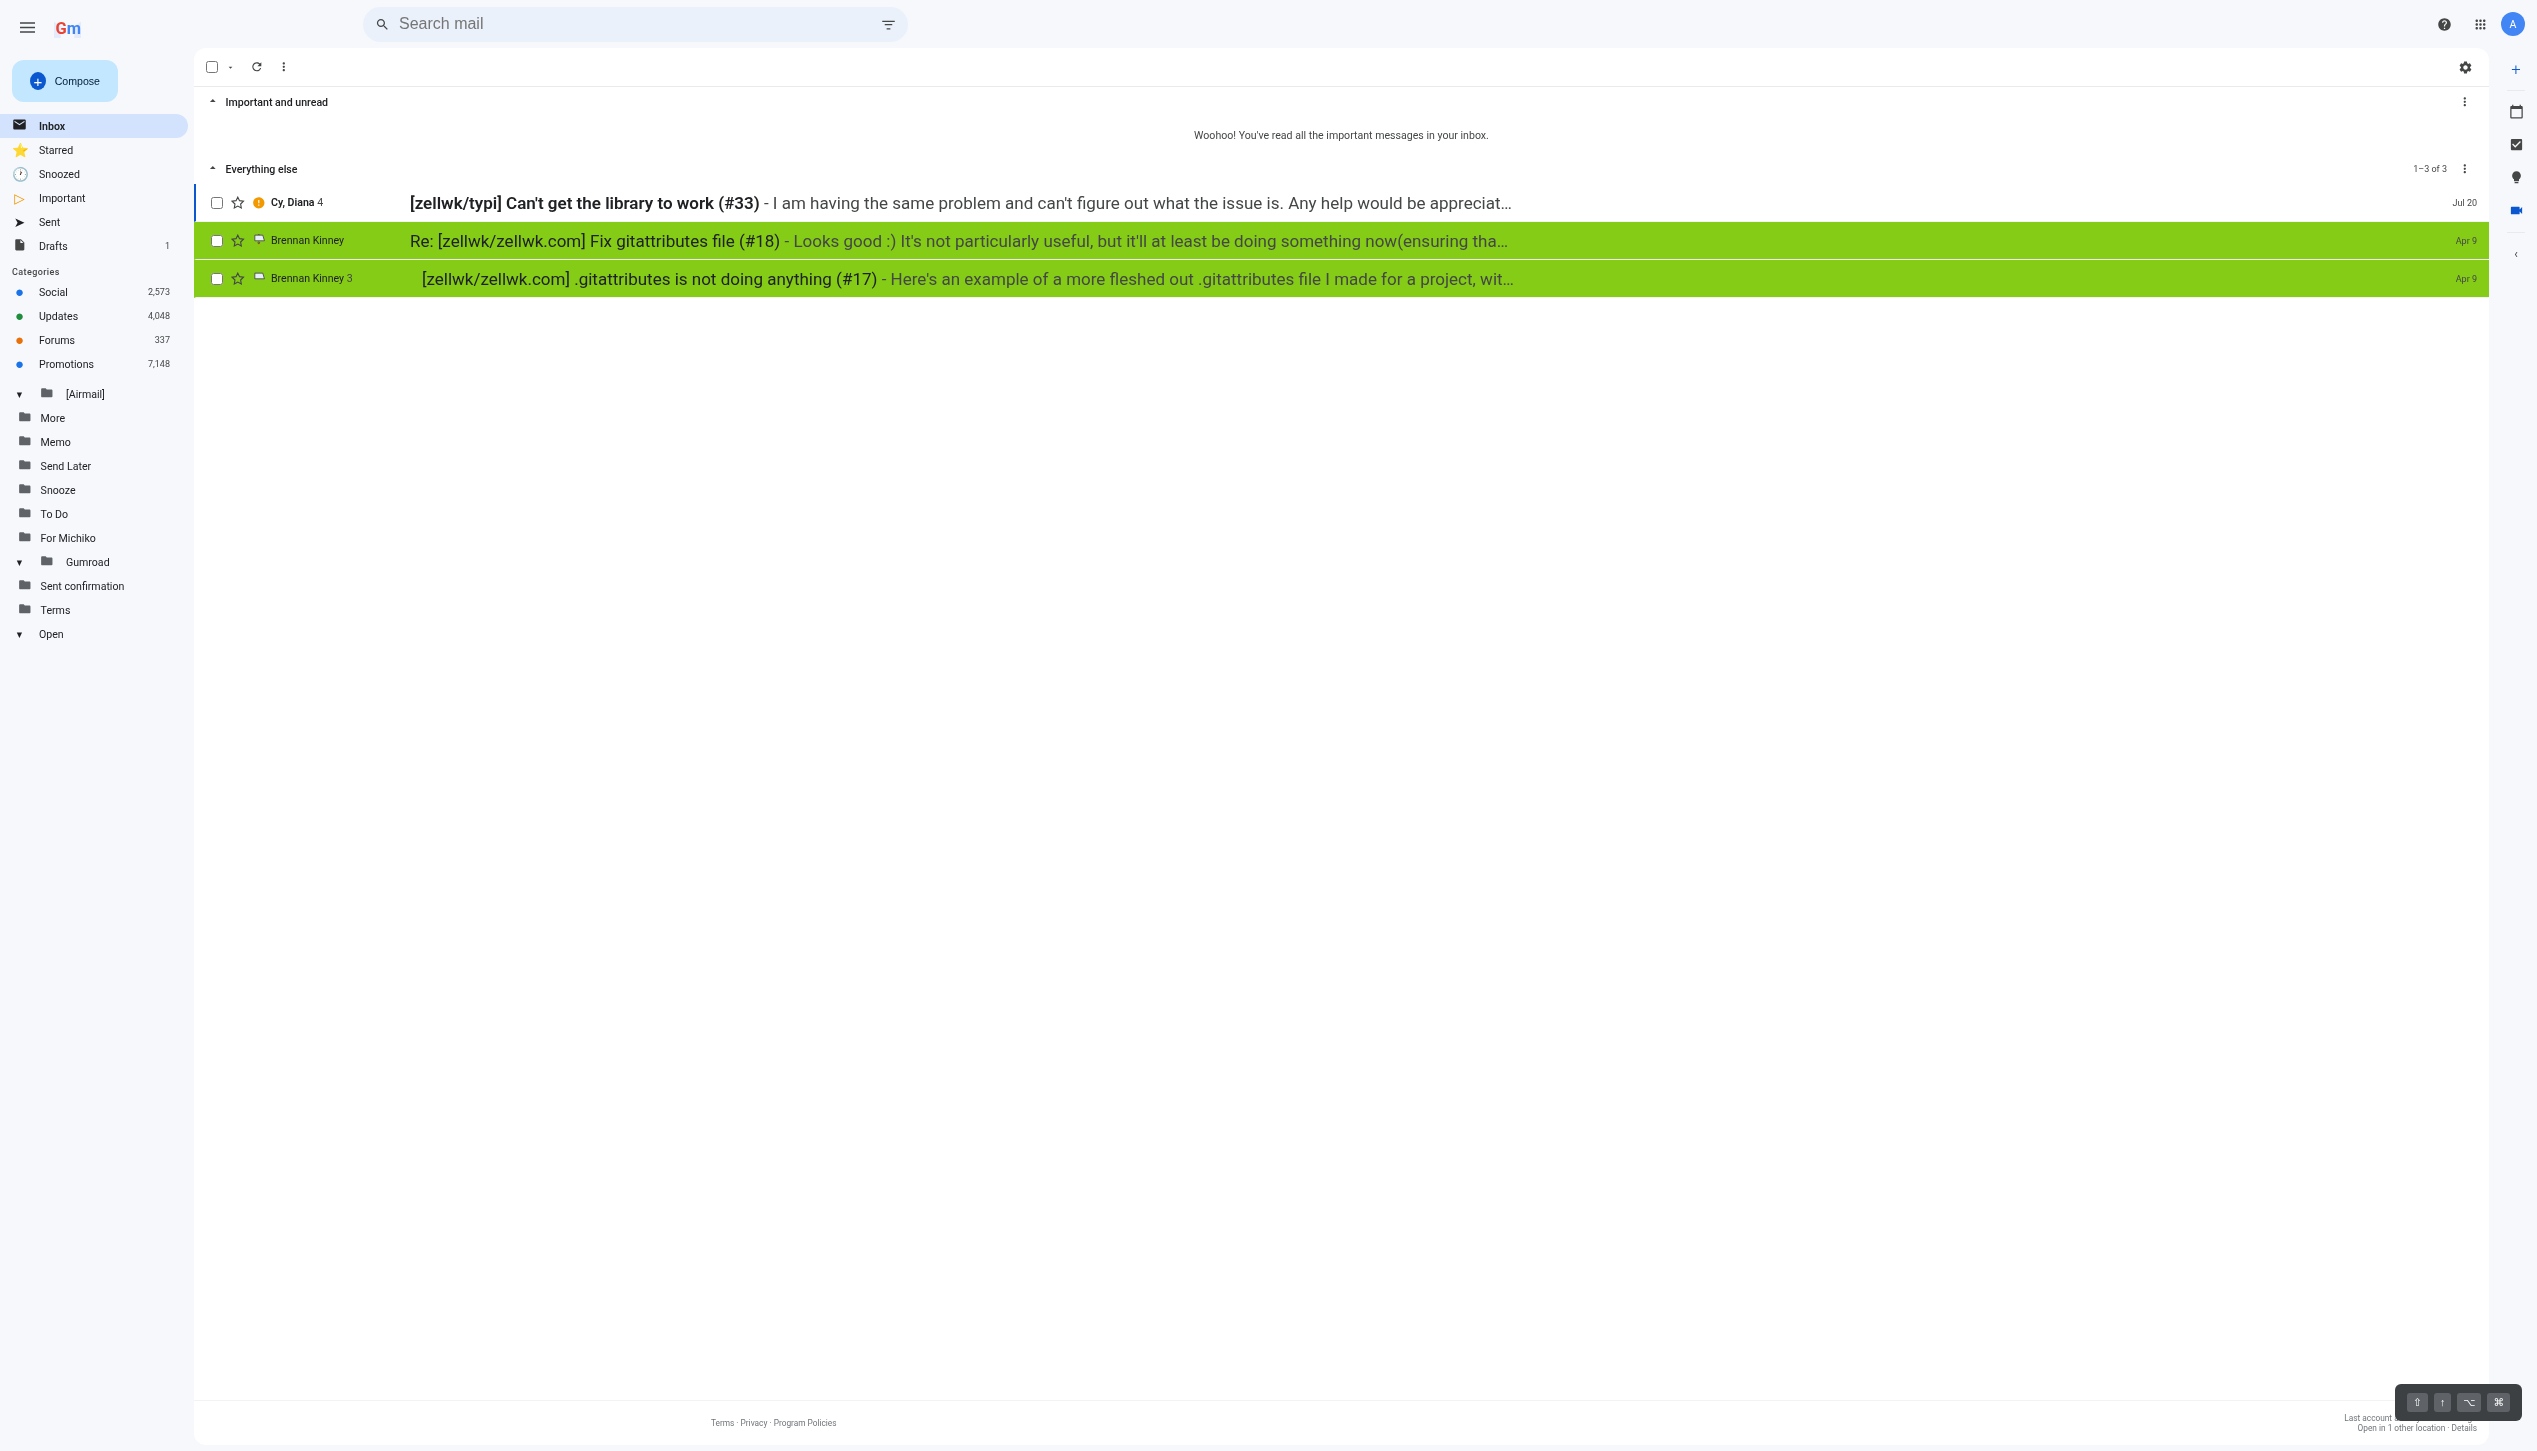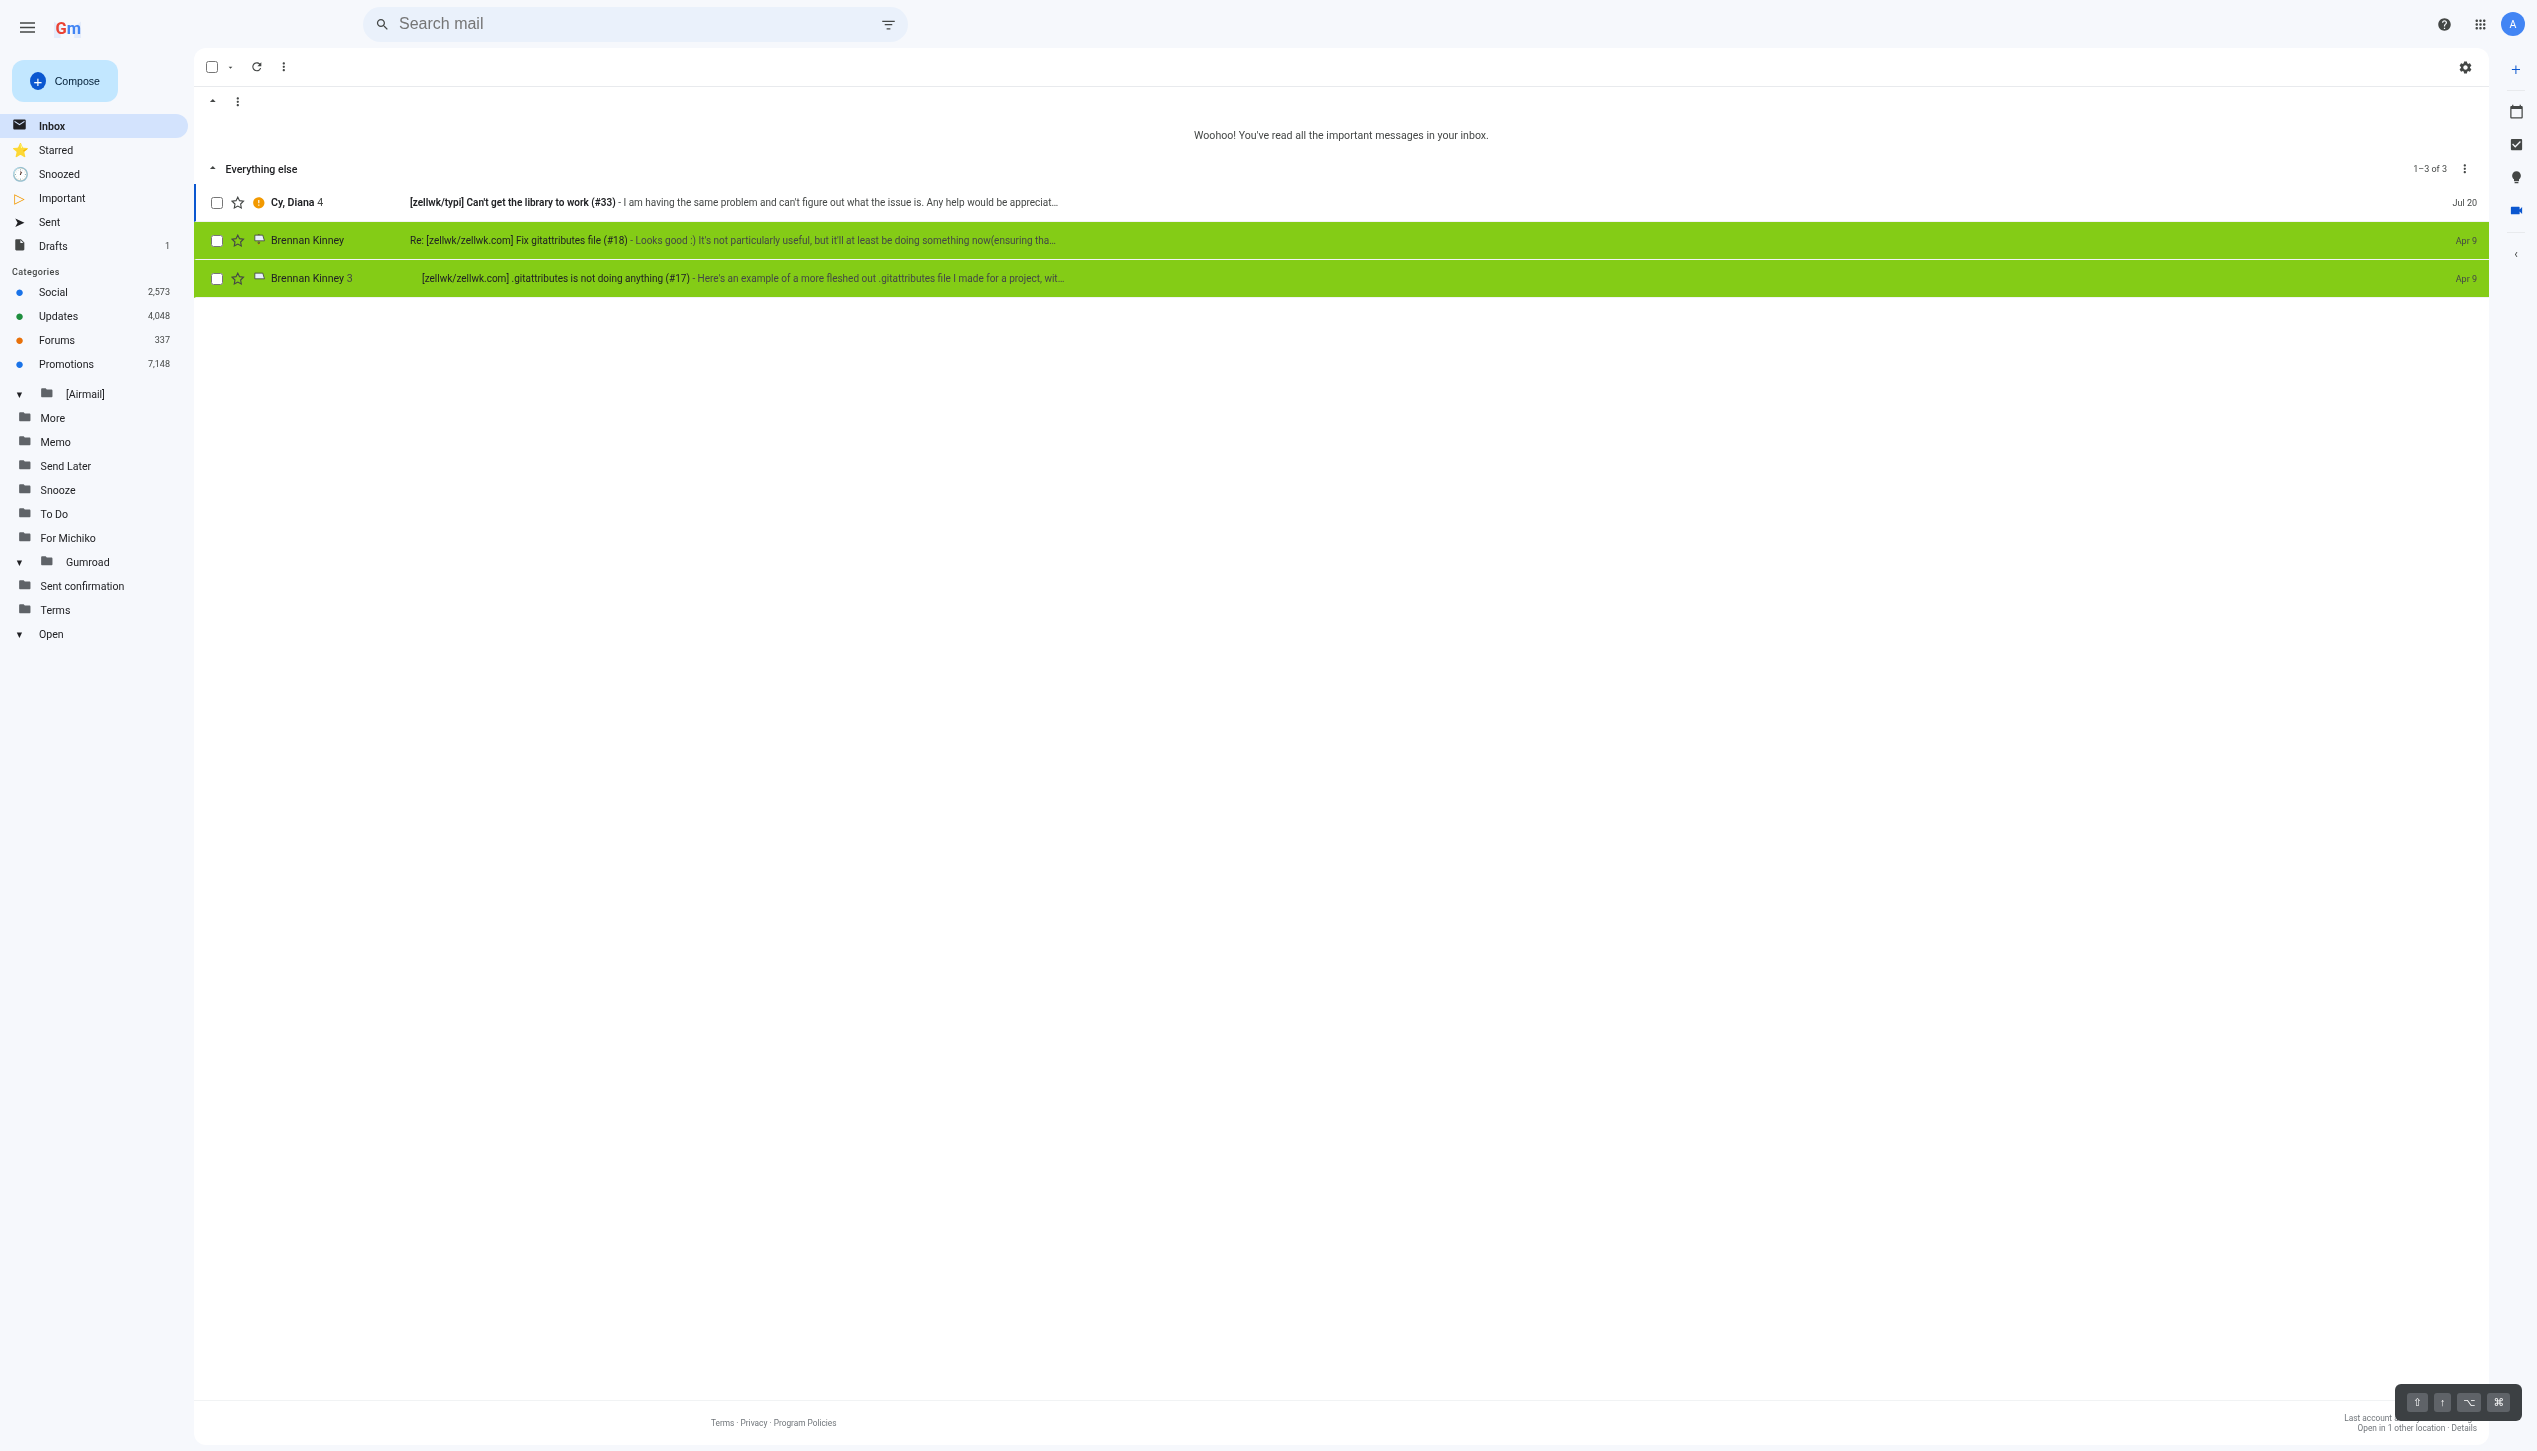--- a/index.html
+++ b/index.html
@@ -44,21 +44,21 @@
     
     .email-row { display: flex; align-items: center; padding: 0 12px; height: 38px; border-bottom: 0.8px solid #f1f3f4; cursor: pointer; gap: 3px; border-left: 2.3px solid #0b57d0; }
     .email-row.unread { background: white; }
     .email-row.read { background: #84cc16; }
     .email-row .checkbox { width: 18px; display: flex; align-items: center; justify-content: center; }
     .email-row .star { width: 18px; display: flex; align-items: center; justify-content: center; color: #444746; font-size: 12px; }
     .email-row .important-marker { width: 18px; display: flex; align-items: center; justify-content: center; color: #f29900; font-size: 12px; }
     .email-row .sender { width: 136px; min-width: 136px; font-size: 10.6px; font-weight: 600; color: #202124; overflow: hidden; text-overflow: ellipsis; white-space: nowrap; }
     .email-row .sender-count { font-weight: 400; color: #444746; }
     .email-row.read .sender { font-weight: 400; }
-    .email-row .subject-snippet { flex: 1; overflow: hidden; text-overflow: ellipsis; white-space: nowrap; font-size: 10px; }
+    .email-row .subject-snippet { flex: 1; overflow: hidden; text-overflow: ellipsis; white-space: nowrap; font-size: 17px; }
     .email-row .subject { font-weight: 600; color: #202124; }
     .email-row.read .subject { font-weight: 400; }
     .email-row .snippet { color: #444746; font-weight: 400; }
     .email-row .date { min-width: 45px; text-align: right; font-size: 9px; color: #444746; white-space: nowrap; }
 
     
     .footer { display: flex; align-items: center; padding: 12px; font-size: 8.3px; color: #70757a; border-top: 0.8px solid #f1f3f4; }
     .footer-left { flex: 1; }
     .footer-center { flex: 1; text-align: center; }
     .footer-right { flex: 1; text-align: right; }
@@ -307,20 +307,21 @@
             </svg>
         </div>
       </div>
 
       <div class="section-row">
         <span class="section-collapse">
           <svg width="13.6" height="13.6" viewBox="0 0 24 24" fill="#444746">
               <path d="M7 14l5-5 5 5z"></path>
             </svg>
         </span>
+        <span class="section-title">Important and unread</span>
         <span class="section-more">
           <svg width="13.6" height="13.6" viewBox="0 0 24 24" fill="#444746">
               <path d="M12 8c1.1 0 2-.9 2-2s-.9-2-2-2-2 .9-2 2 .9 2 2 2zm0 2c-1.1 0-2 .9-2 2s.9 2 2 2 2-.9 2-2-.9-2-2-2zm0 6c-1.1 0-2 .9-2 2s.9 2 2 2 2-.9 2-2-.9-2-2-2z"></path>
             </svg>
         </span>
       </div>
       <div class="info-row">Woohoo! You've read all the important messages in your inbox.</div>
 
       <div class="section-row">
         <span class="section-collapse">

